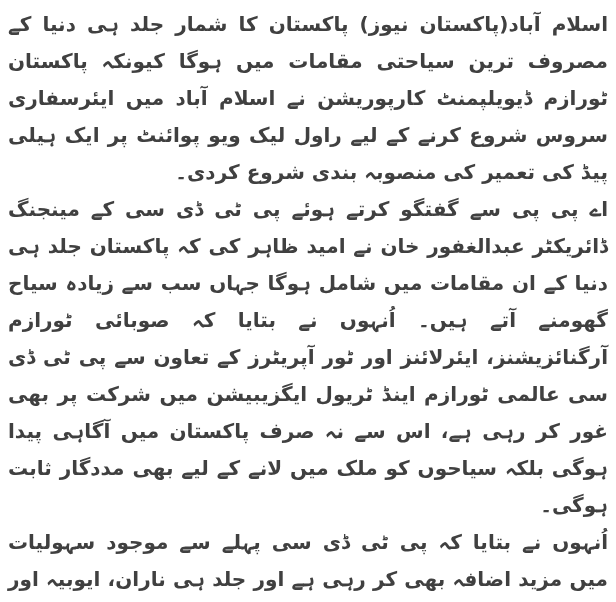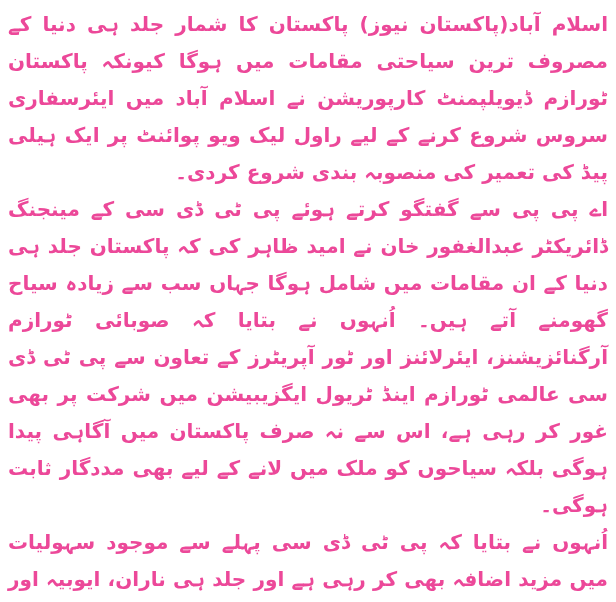--- a/index.html
+++ b/index.html
@@ -16,21 +16,21 @@
     padding: 6px 8px 0 8px;
     overflow: hidden;
   }
   .article {
     width: 100%;
     height: 100%;
   }
   .para {
     margin: 0;
     padding: 0;
-    color: #ec4899;
+    color: #404040;
     font-family: "DejaVu Sans", sans-serif;
     font-weight: 700;
     font-size: 20px;
     line-height: 37px;
     text-align: justify;
     text-justify: inter-word;
     direction: rtl;
     unicode-bidi: embed;
     letter-spacing: 0;
   }

